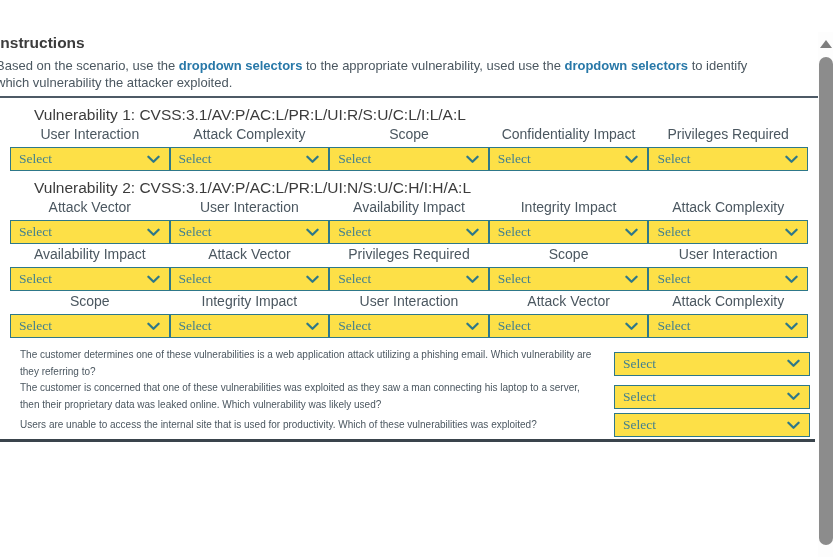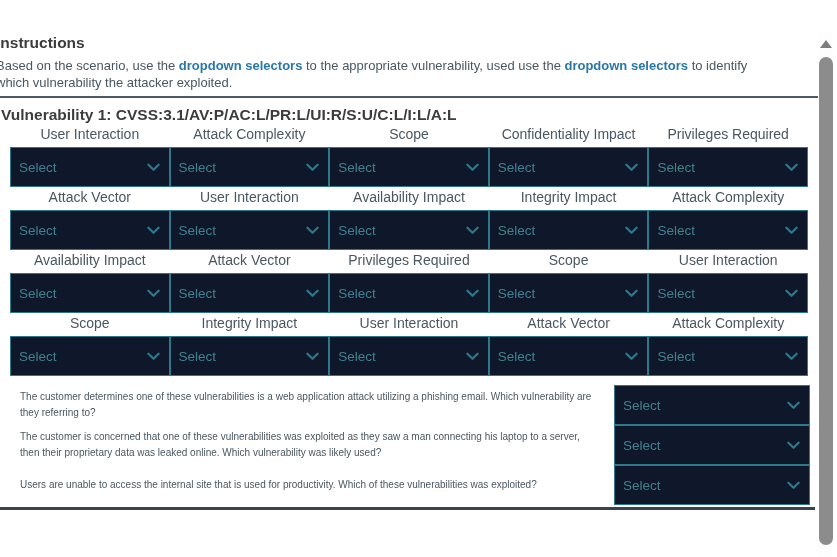--- a/index.html
+++ b/index.html
@@ -23,45 +23,46 @@
     margin: 5px 0 0 -4px;
     width: 780px;
     font-size: 13px; line-height: 17px;
     color: #4b5760;
   }
   .intro .link { color: #2878a8; font-weight: 700; }
 
   .divider { margin-top: 5px; height: 2px; width: 818px; background: #4d5a66; }
 
   .vuln-title {
-    margin: 8px 0 0 1px;
-    font-size: 15.5px; font-weight: 700;
+    margin: 8px 0 0 34px;
+    font-size: 15.5px; font-weight: 400;
     color: #3c3c3c;
     white-space: pre;
   }
   .field-row {
     display: grid;
     grid-template-columns: repeat(5, 1fr);
     padding: 0 10px;
     margin-top: 2px;
   }
   .field-label {
     text-align: center;
     font-size: 14px; line-height: 17px;
     color: #4b5760;
     margin-bottom: 4px;
     white-space: nowrap;
   }
   .select {
-    height: 40px;
-    background: #0f172a;
+    height: 24px;
+    background: #fde047;
     border: 1.5px solid #2e7889;
     display: flex; align-items: center; justify-content: space-between;
     padding: 0 9px 0 8px;
     cursor: pointer;
+    font-family: Liberation Serif, serif;
   }
   .sel-val { font-size: 13.5px; color: #43808f; }
   .chev { flex: 0 0 auto; }
 
   .q-row {
     display: flex; align-items: center;
     padding-left: 20px;
   }
   .q-row.first { margin-top: 9px; }
   .q-text {
@@ -150,20 +151,21 @@
           <span class="sel-val">Select</span>
           <svg class="chev" width="13" height="9" viewBox="0 0 14 9">
               <path d="M1.5 1.5 L7 7 L12.5 1.5" fill="none" stroke="#2e7889" stroke-width="2.4" stroke-linecap="round" stroke-linejoin="round"></path>
             </svg>
         </div>
       </div>
     </div>
   </section>
 
   <section>
+    <h2 class="vuln-title">Vulnerability 2: CVSS:3.1/AV:P/AC:L/PR:L/UI:N/S:U/C:H/I:H/A:L</h2>
     <div class="field-row">
       <div class="field">
         <div class="field-label">Attack Vector</div>
         <div class="select">
           <span class="sel-val">Select</span>
           <svg class="chev" width="13" height="9" viewBox="0 0 14 9">
               <path d="M1.5 1.5 L7 7 L12.5 1.5" fill="none" stroke="#2e7889" stroke-width="2.4" stroke-linecap="round" stroke-linejoin="round"></path>
             </svg>
         </div>
       </div>

